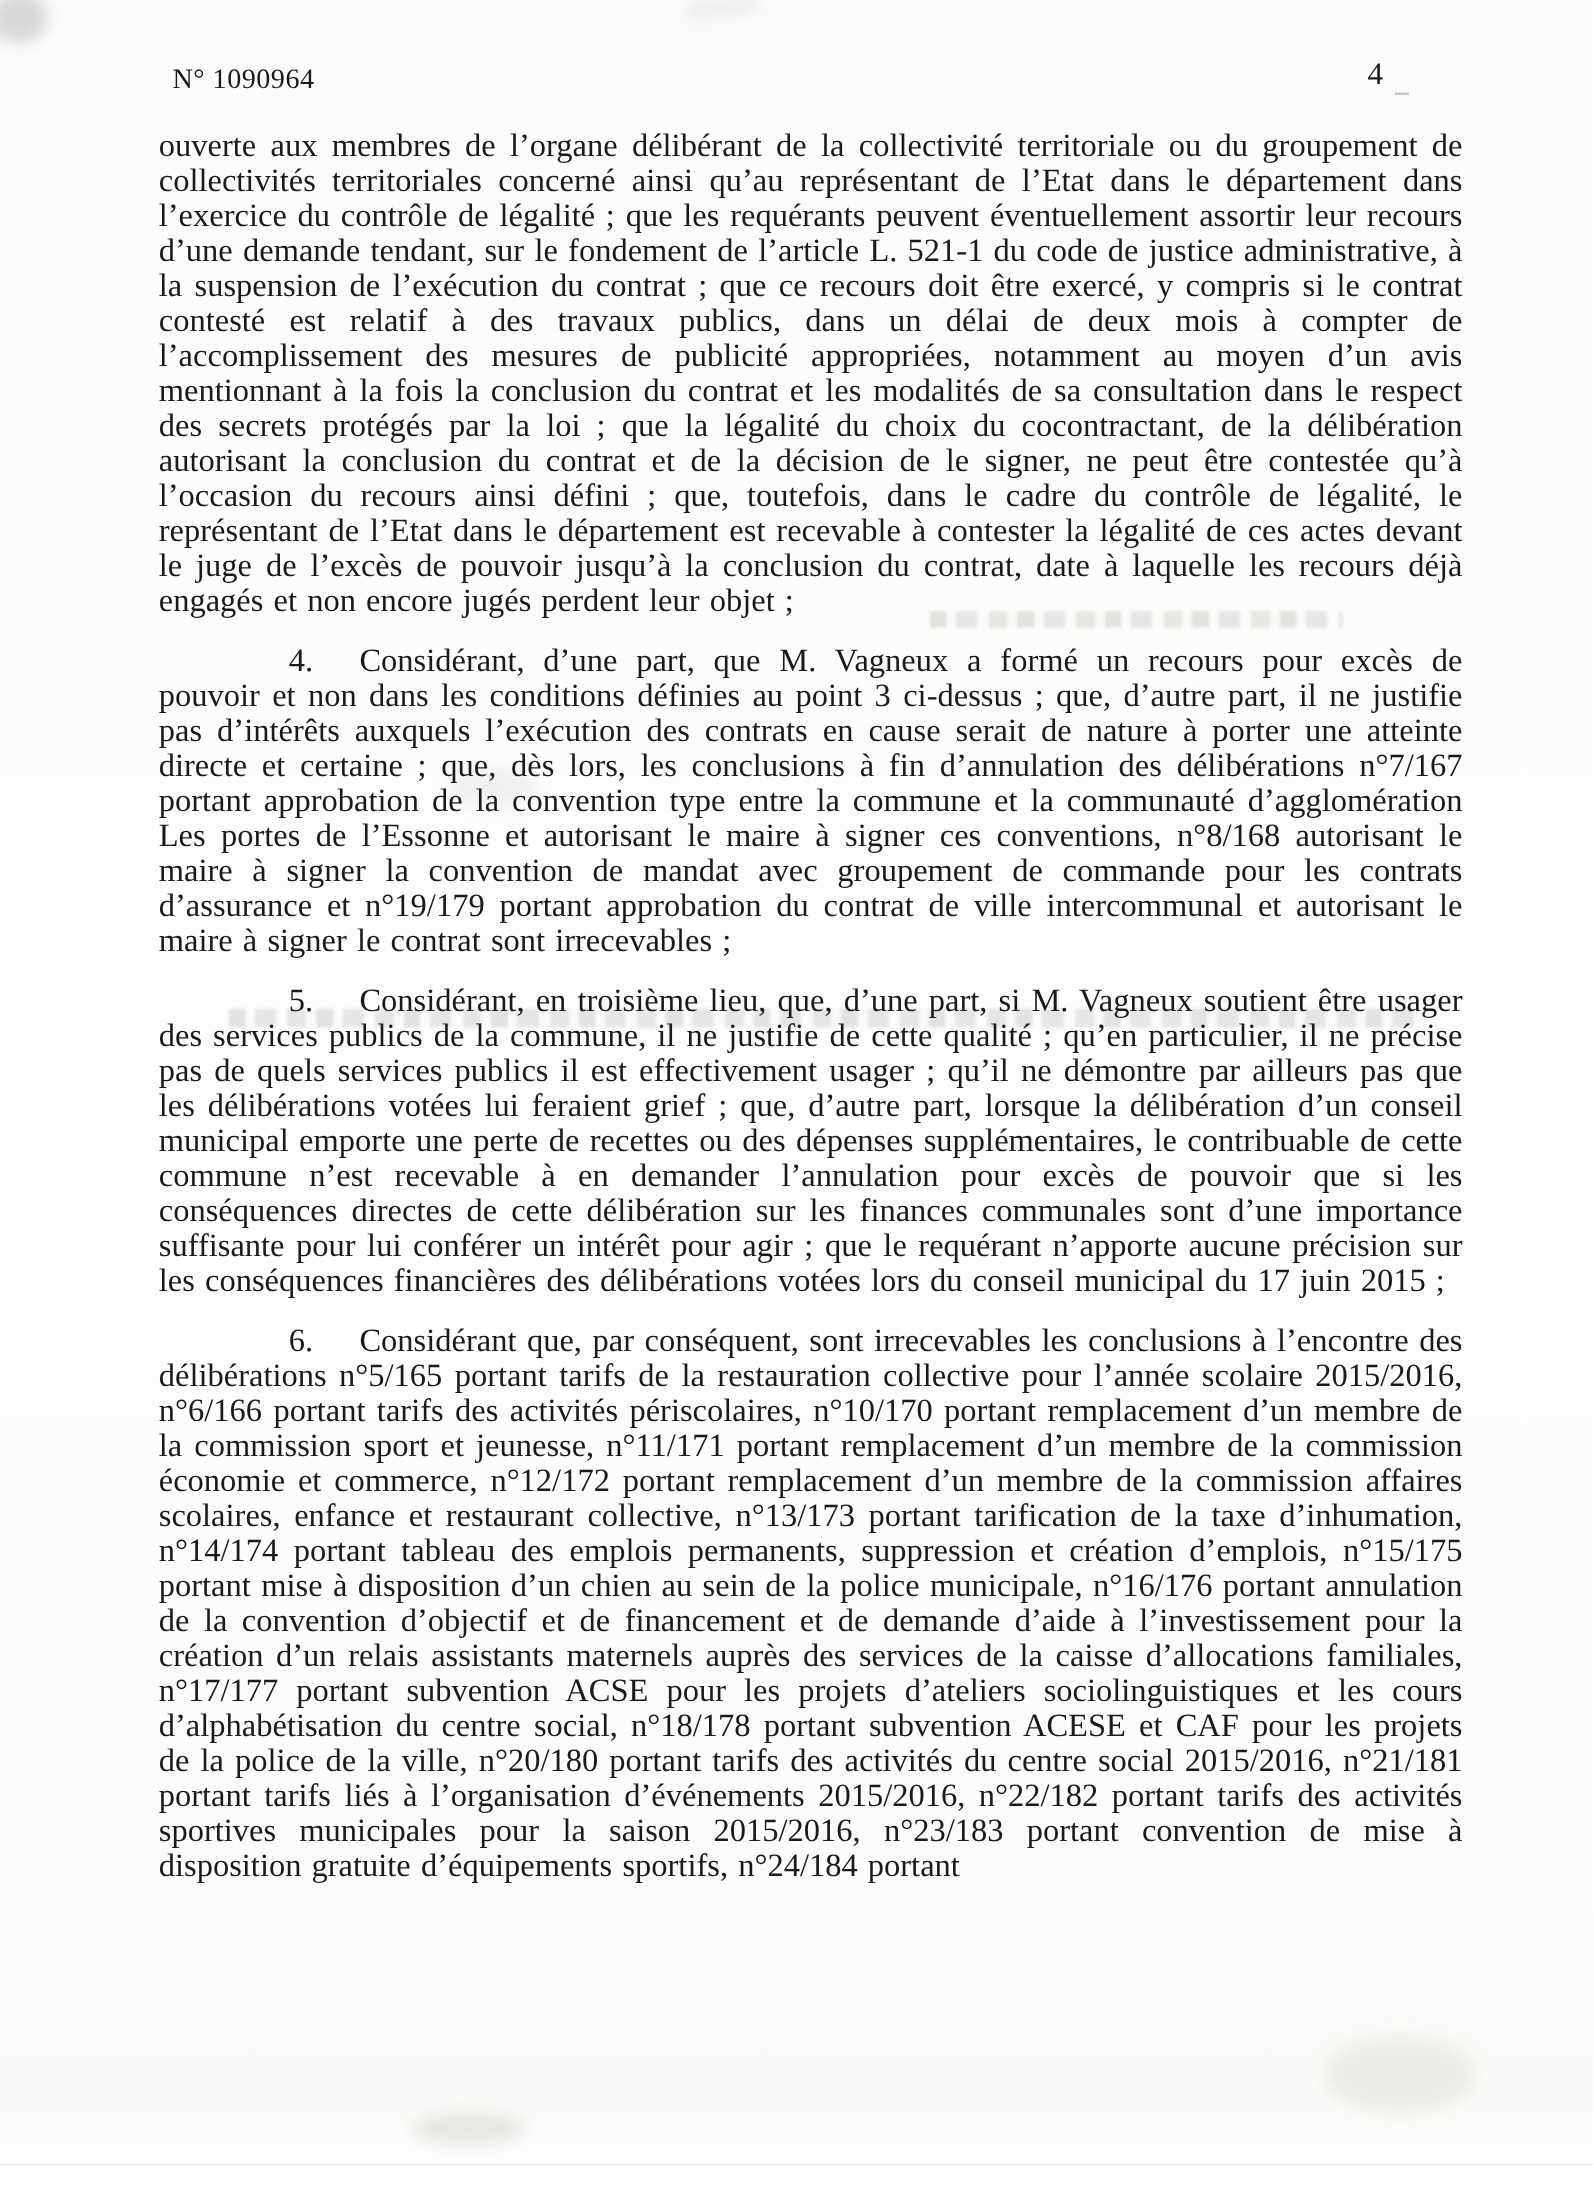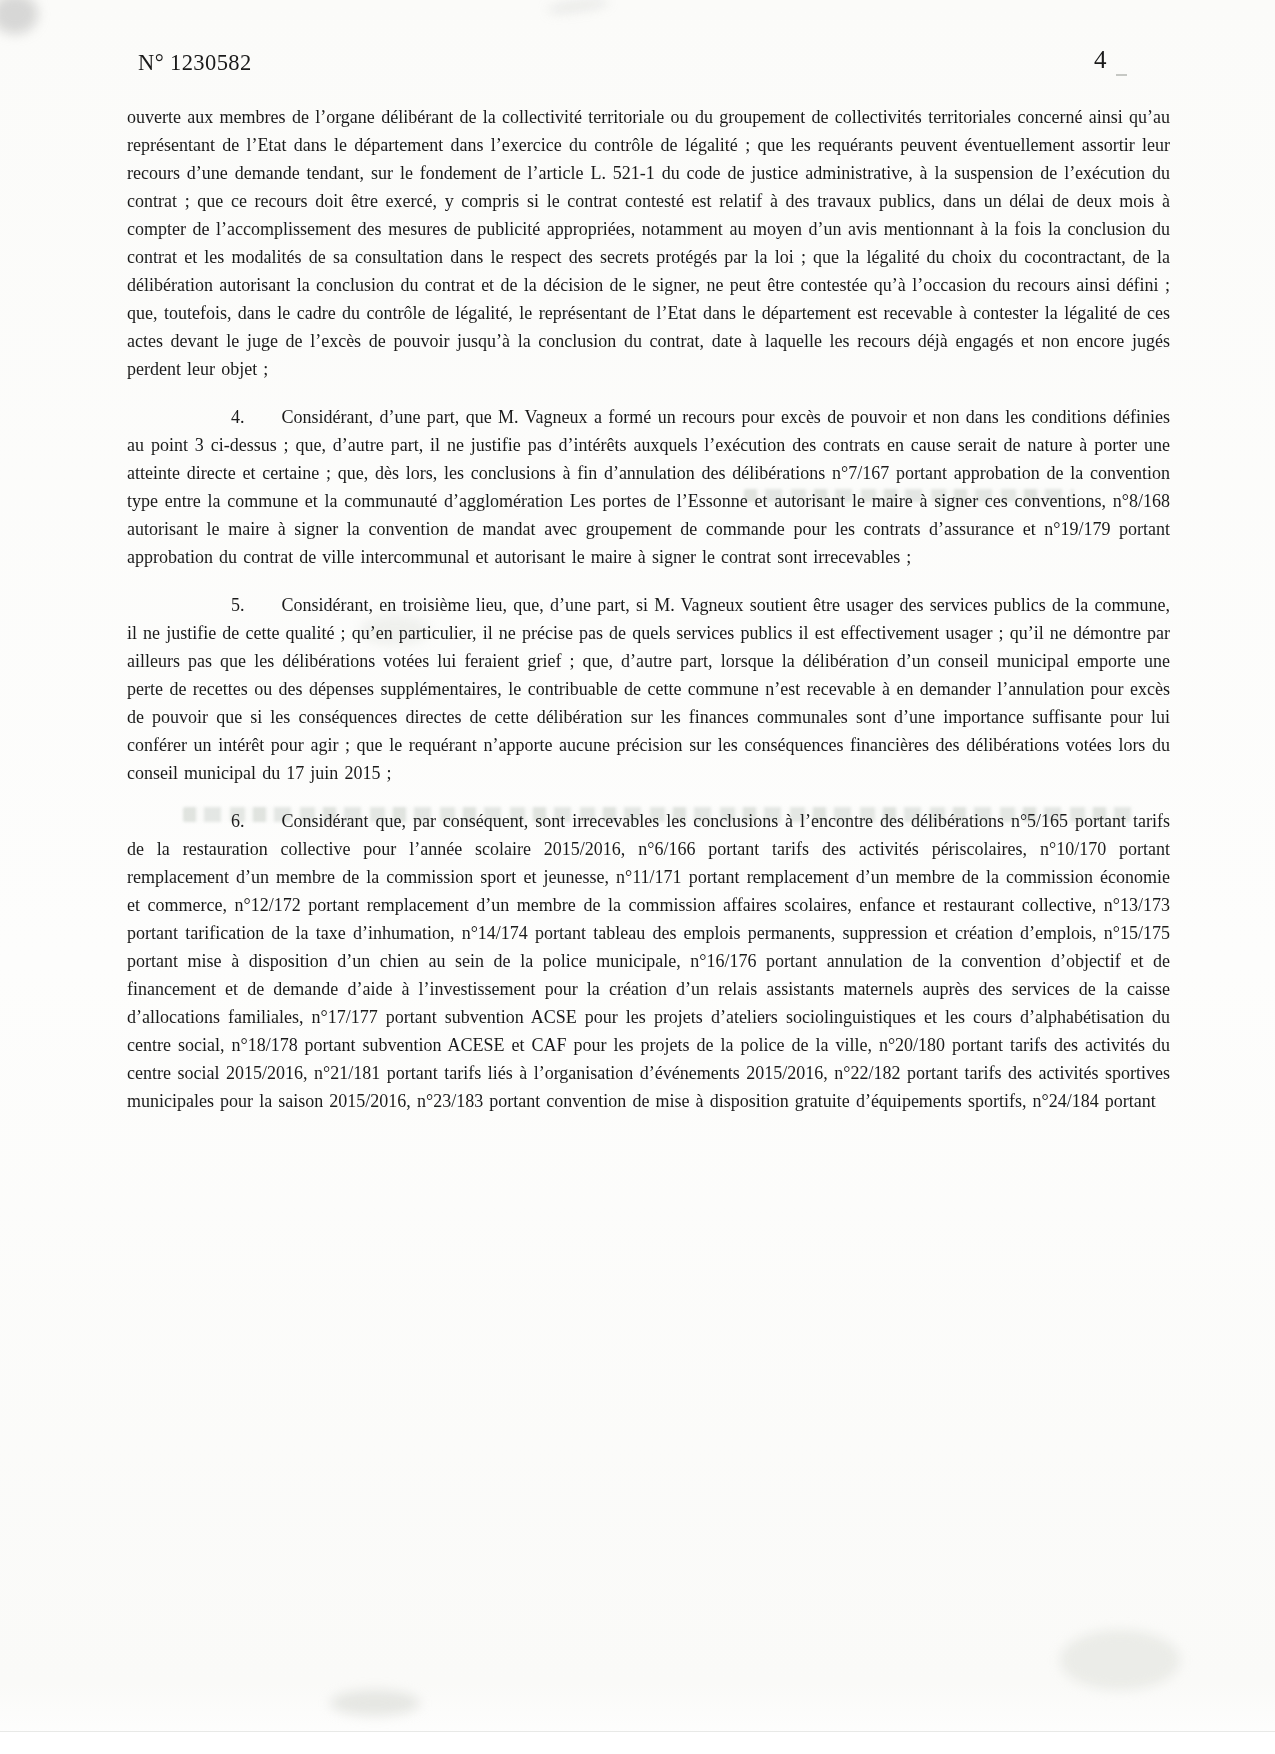--- a/index.html
+++ b/index.html
@@ -23,21 +23,21 @@
     font-size:25px;
   }
   .page-number-dash {
     position:absolute; left:1116px; top:74px;
     width:11px; height:2px; background:#b9bcb6; opacity:0.8;
   }
 
   
   .body-text {
     position:absolute; left:127px; top:103px; width:1043px;
-    font-size:18px; line-height:28px;
+    font-size:26px; line-height:28px;
     text-align:justify; text-align-last:left;
     word-spacing:1.6px;
   }
   .body-text p { margin:0; }
   p.numbered { margin-top:20px; text-indent:104px; }
   .para-num { margin-right:37px; }
   .para-num:empty { margin:0; }
 
   
   .ghost-line {
@@ -78,21 +78,21 @@
 
   <div class="smudge smudge-corner"></div>
   <div class="smudge smudge-top"></div>
   <div class="smudge smudge-mid"></div>
   <div class="smudge smudge-b1"></div>
   <div class="smudge smudge-b2"></div>
   <div class="ghost-line ghost-1"></div>
   <div class="ghost-line ghost-2"></div>
   <div class="bottom-edge"></div>
 
-  <div class="case-number">N° 1230582</div>
+  <div class="case-number">N° 1090964</div>
   <div class="page-number">4</div>
   <div class="page-number-dash"></div>
 
   <div class="body-text">
 
     <p class="continuation"><span class="para-num"></span><span>ouverte aux membres de l’organe délibérant de la collectivité territoriale ou du groupement de collectivités territoriales concerné ainsi qu’au représentant de l’Etat dans le département dans l’exercice du contrôle de légalité ; que les requérants peuvent éventuellement assortir leur recours d’une demande tendant, sur le fondement de l’article L. 521-1 du code de justice administrative, à la suspension de l’exécution du contrat ; que ce recours doit être exercé, y compris si le contrat contesté est relatif à des travaux publics, dans un délai de deux mois à compter de l’accomplissement des mesures de publicité appropriées, notamment au moyen d’un avis mentionnant à la fois la conclusion du contrat et les modalités de sa consultation dans le respect des secrets protégés par la loi ; que la légalité du choix du cocontractant, de la délibération autorisant la conclusion du contrat et de la décision de le signer, ne peut être contestée qu’à l’occasion du recours ainsi défini ; que, toutefois, dans le cadre du contrôle de légalité, le représentant de l’Etat dans le département est recevable à contester la légalité de ces actes devant le juge de l’excès de pouvoir jusqu’à la conclusion du contrat, date à laquelle les recours déjà engagés et non encore jugés perdent leur objet ;</span></p>
 
     <p class="numbered"><span class="para-num">4.</span><span>Considérant, d’une part, que M. Vagneux a formé un recours pour excès de pouvoir et non dans les conditions définies au point 3 ci-dessus ; que, d’autre part, il ne justifie pas d’intérêts auxquels l’exécution des contrats en cause serait de nature à porter une atteinte directe et certaine ; que, dès lors, les conclusions à fin d’annulation des délibérations n°7/167 portant approbation de la convention type entre la commune et la communauté d’agglomération Les portes de l’Essonne et autorisant le maire à signer ces conventions, n°8/168 autorisant le maire à signer la convention de mandat avec groupement de commande pour les contrats d’assurance et n°19/179 portant approbation du contrat de ville intercommunal et autorisant le maire à signer le contrat sont irrecevables ;</span></p>
 
     <p class="numbered"><span class="para-num">5.</span><span>Considérant, en troisième lieu, que, d’une part, si M. Vagneux soutient être usager des services publics de la commune, il ne justifie de cette qualité ; qu’en particulier, il ne précise pas de quels services publics il est effectivement usager ; qu’il ne démontre par ailleurs pas que les délibérations votées lui feraient grief ; que, d’autre part, lorsque la délibération d’un conseil municipal emporte une perte de recettes ou des dépenses supplémentaires, le contribuable de cette commune n’est recevable à en demander l’annulation pour excès de pouvoir que si les conséquences directes de cette délibération sur les finances communales sont d’une importance suffisante pour lui conférer un intérêt pour agir ; que le requérant n’apporte aucune précision sur les conséquences financières des délibérations votées lors du conseil municipal du 17 juin 2015 ;</span></p>

